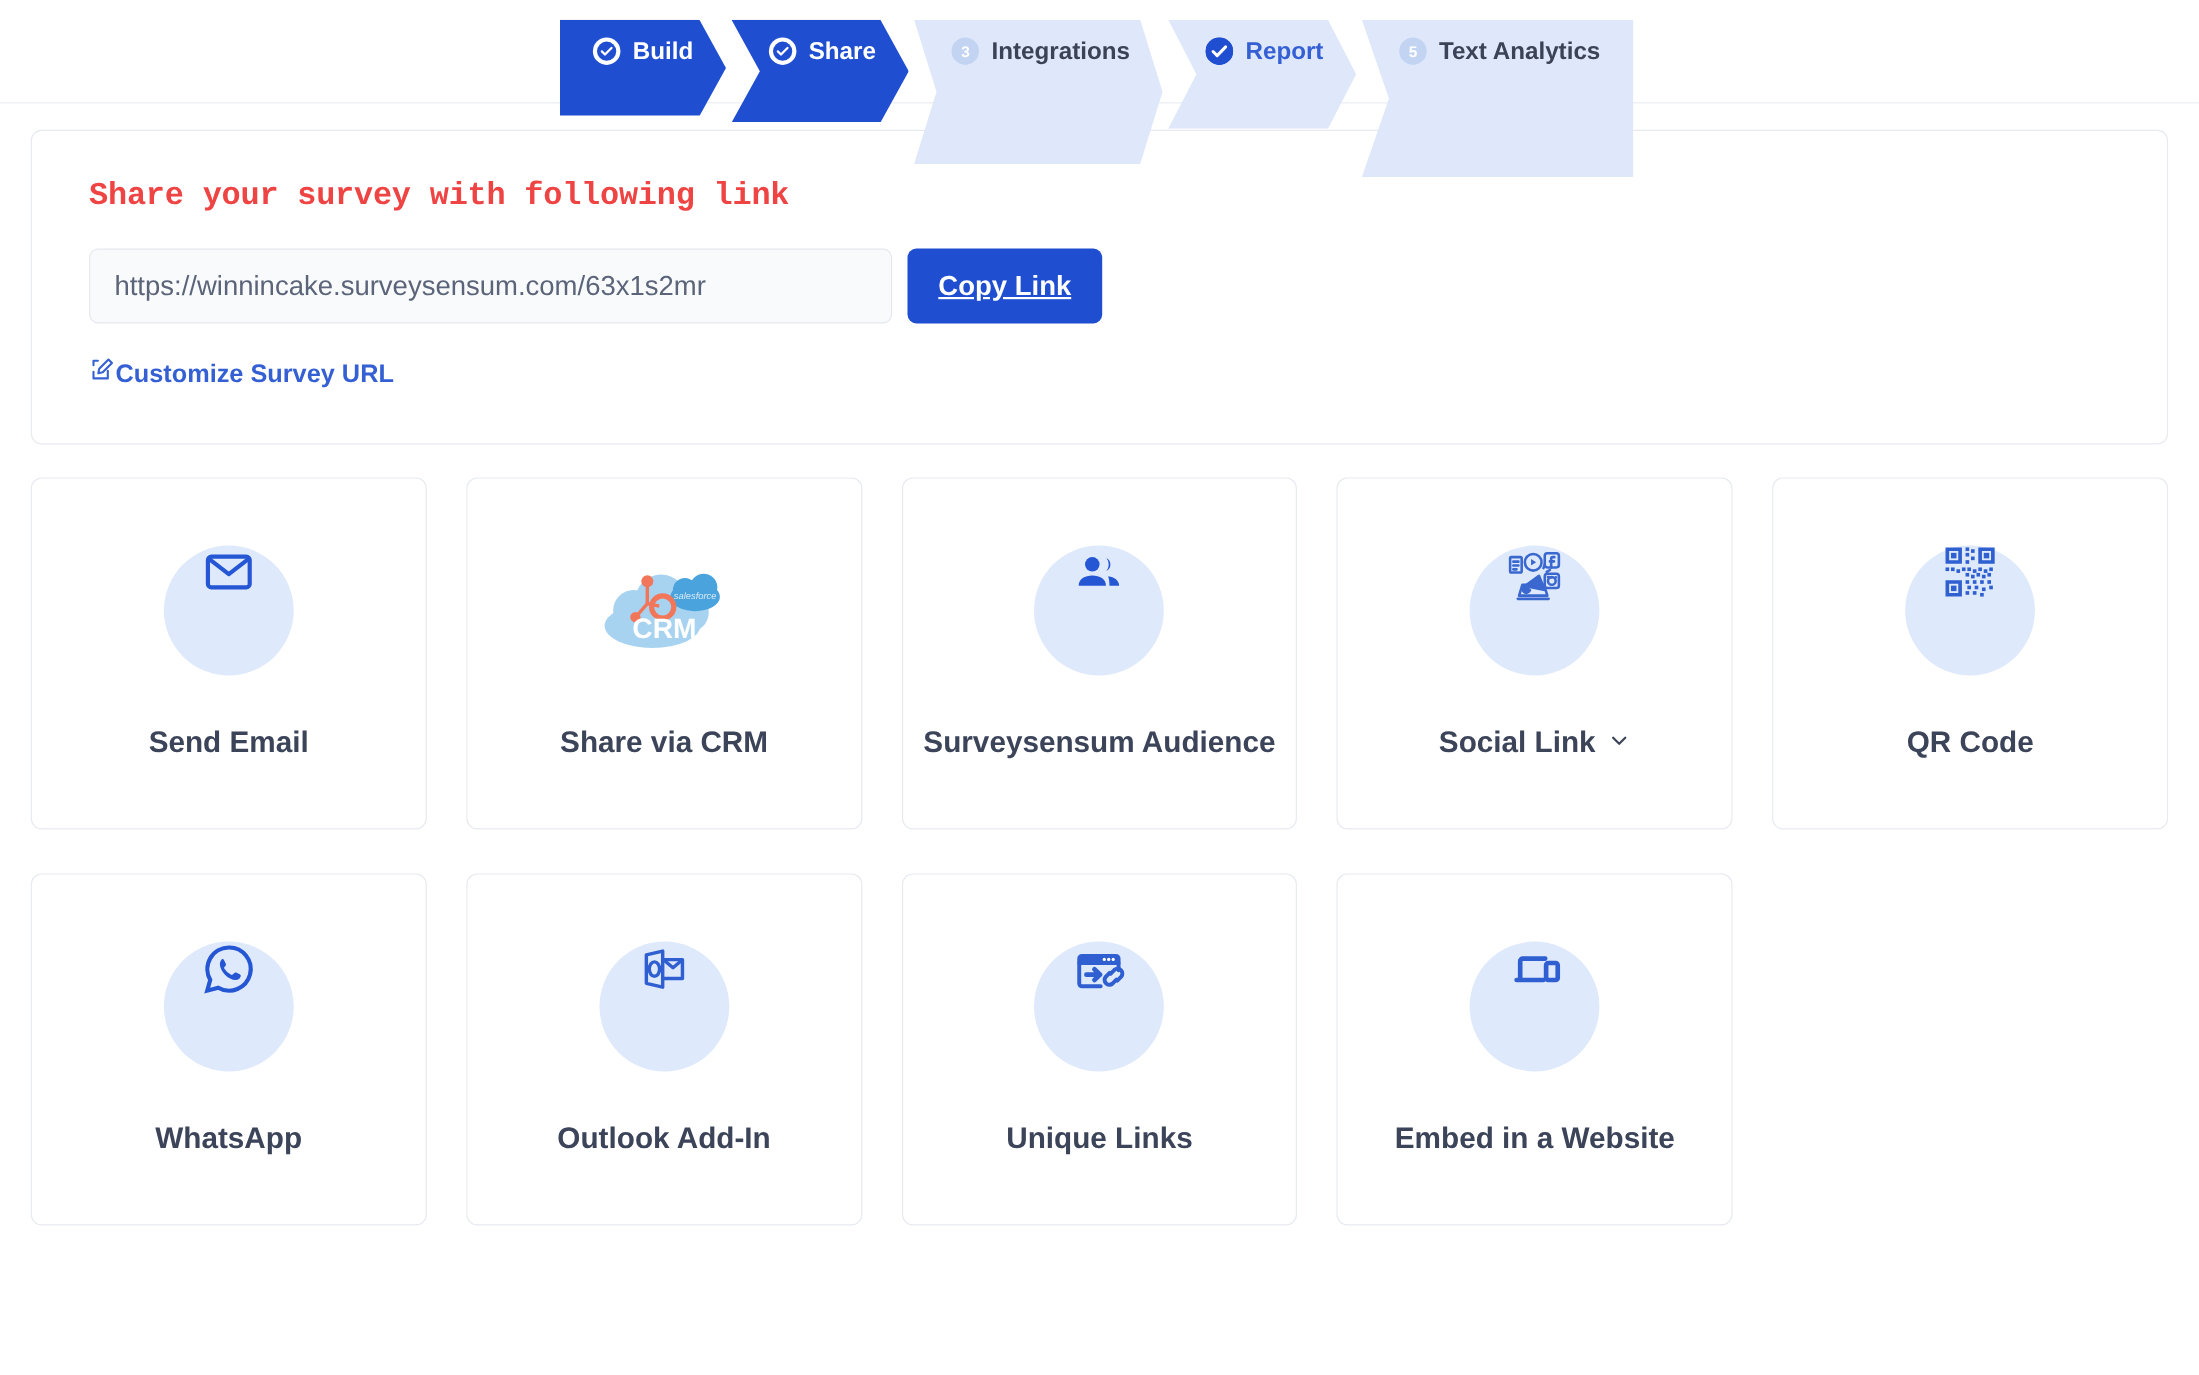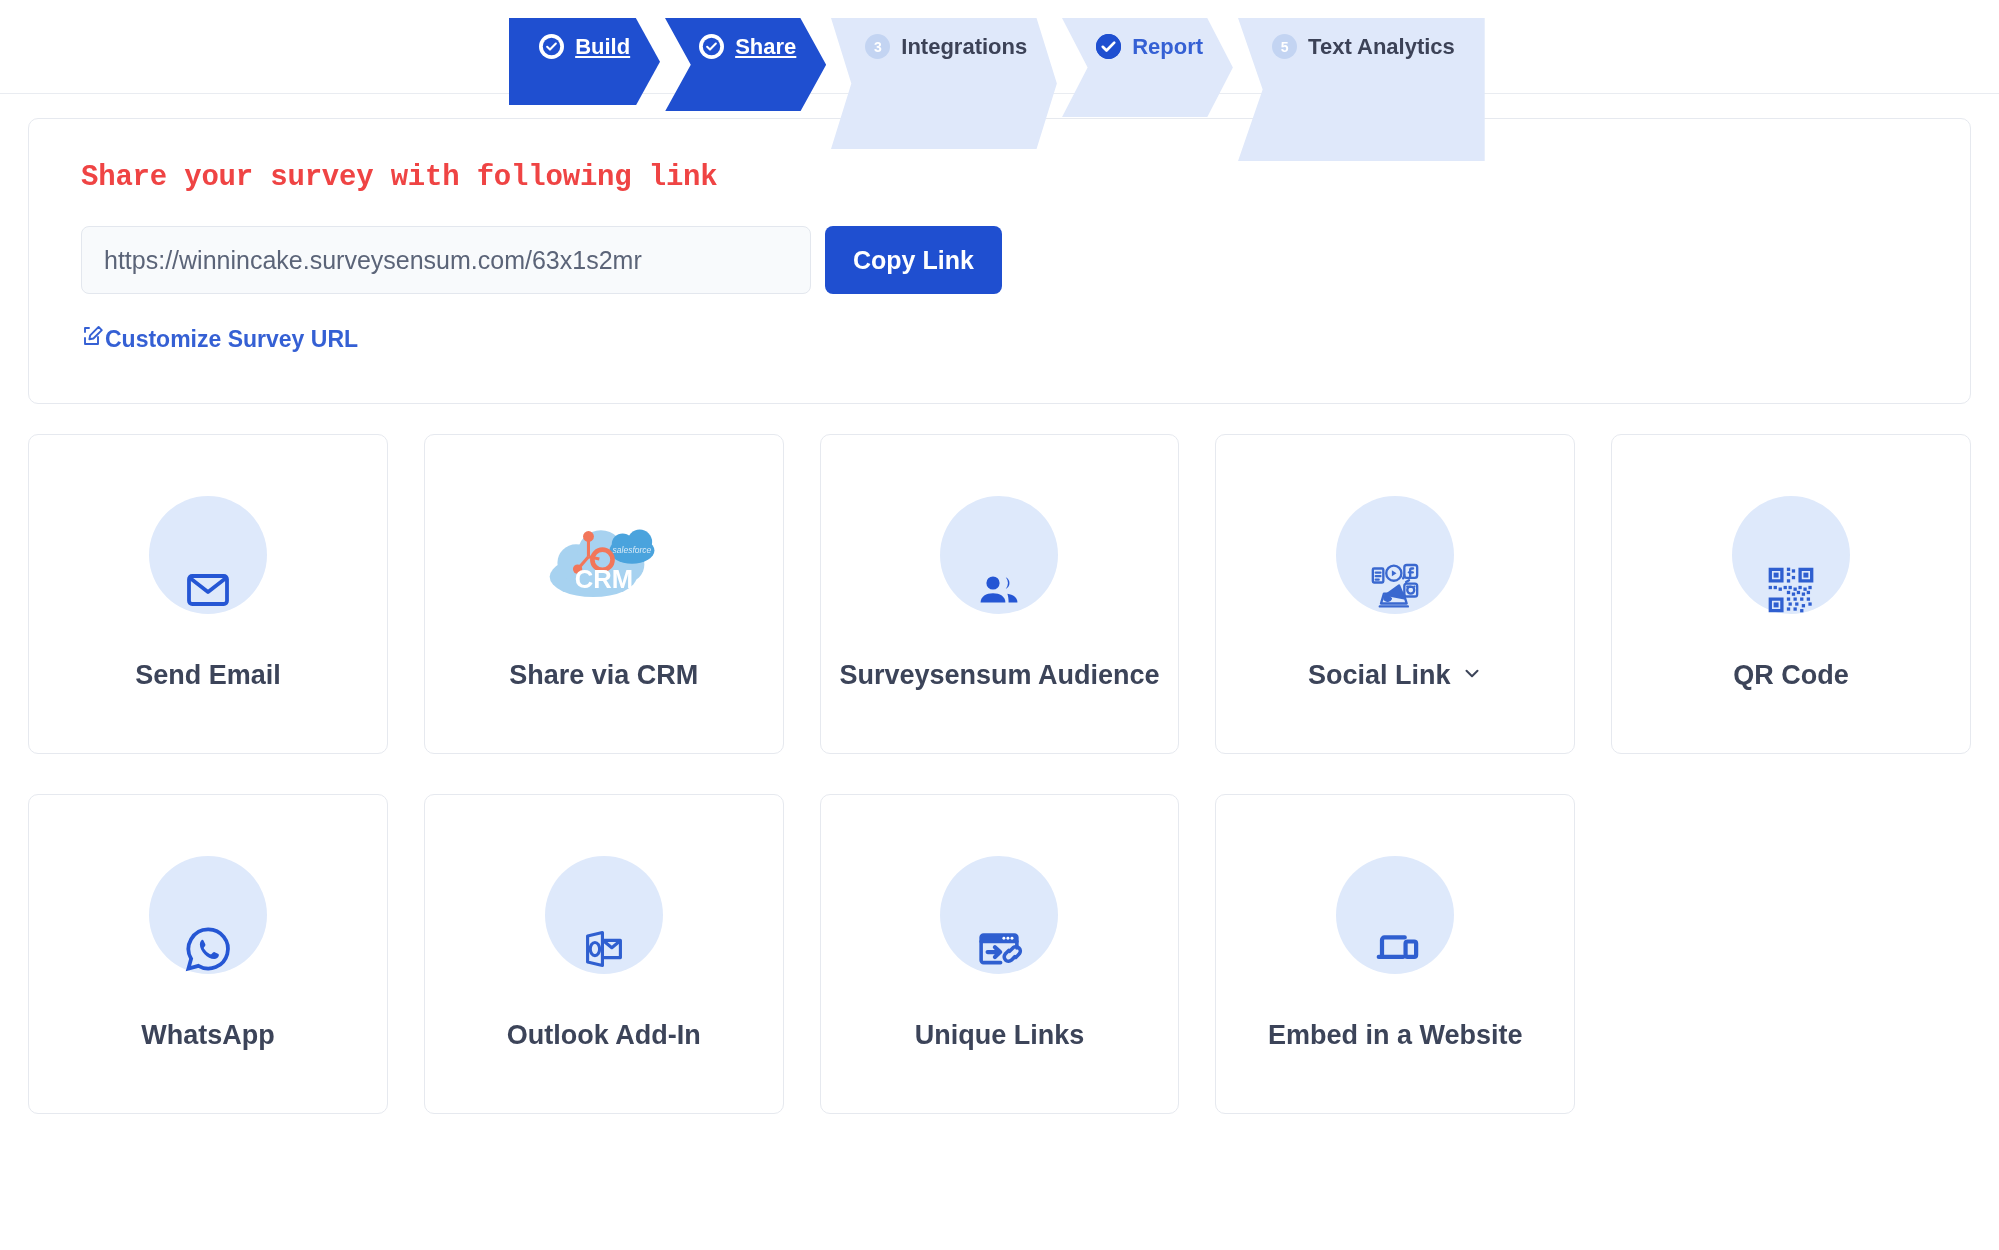--- a/index.html
+++ b/index.html
@@ -44,21 +44,21 @@
     inset: 0;
     z-index: 0;
   }
   .step .content {
     position: relative;
     z-index: 1;
     display: flex;
     align-items: center;
     gap: 11px;
   }
-  .step.done  { color: #ffffff; text-decoration: underline; }
+  .step.done  { color: #ffffff; }
   .step.link  { color: #3560d4; }
   .step.todo  { color: #3c4257; }
 
   .chk {
     width: 25px; height: 25px;
     border-radius: 50%;
     display: flex; align-items: center; justify-content: center;
     flex: 0 0 auto;
   }
   .chk svg { display:block; }
@@ -111,20 +111,21 @@
     height: 68px;
     padding: 0 28px;
     border: none;
     border-radius: 8px;
     background: #1f4fd0;
     color: #fff;
     font-size: 25px;
     font-weight: 600;
     cursor: pointer;
     font-family: "Liberation Sans", sans-serif;
+    text-decoration: underline;
   }
   .customize {
     margin-top: 30px;
     display: inline-flex;
     align-items: center;
     color: #3560d4;
     font-size: 23px;
     font-weight: 600;
     cursor: pointer;
   }
@@ -145,21 +146,21 @@
     display: flex;
     flex-direction: column;
     align-items: center;
     justify-content: center;
     cursor: pointer;
   }
   .iconcirc {
     width: 118px; height: 118px;
     border-radius: 50%;
     background: #dee9fb;
-    display: flex; align-items: flex-end; justify-content: center;
+    display: flex; align-items: flex-start; justify-content: center;
     margin-bottom: 44px;
   }
   .iconcirc.plain { background: transparent; }
   .cardlabel {
     font-size: 27px;
     font-weight: 700;
     color: #3c4459;
     text-align: center;
     line-height: 1.28;
     display: flex;

